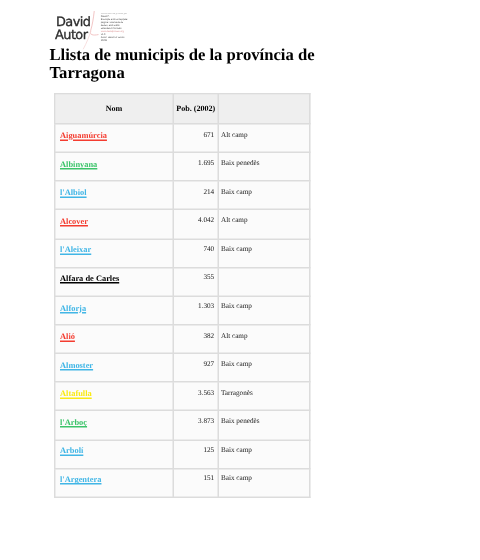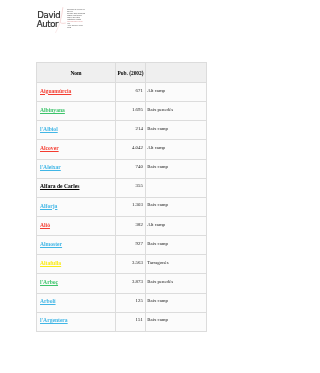--- a/index.html
+++ b/index.html
@@ -45,20 +45,21 @@
       <div style="color: rgb(74, 74, 74);">David P.</div>
       <div style="color: rgb(74, 74, 74);">Exemple amb encapçalament de</div>
       <div style="color: rgb(74, 74, 74);">pàgina i una taula de</div>
       <div style="color: rgb(74, 74, 74);">dades, amb estils</div>
       <div style="color: rgb(74, 74, 74);">estàndard i formats</div>
       <div style="color: rgb(217, 143, 143);">www.davidproves.org</div>
       <div style="color: rgb(74, 74, 74);">v1.0</div>
       <div style="color: rgb(74, 74, 74);">Autor: david rd. versió</div>
       <div style="color: rgb(74, 74, 74);">10/08</div>
     </div>
+  <h1 class="title">Llista de municipis de la província de Tarragona</h1>
   <table class="muni">
     <colgroup>
         <col style="width:79px">
         <col style="width:30px">
         <col style="width:61px">
       </colgroup>
     <thead>
         <tr>
           <th class="c1">Nom</th>
           <th class="c2">Pob. (2002)</th>

